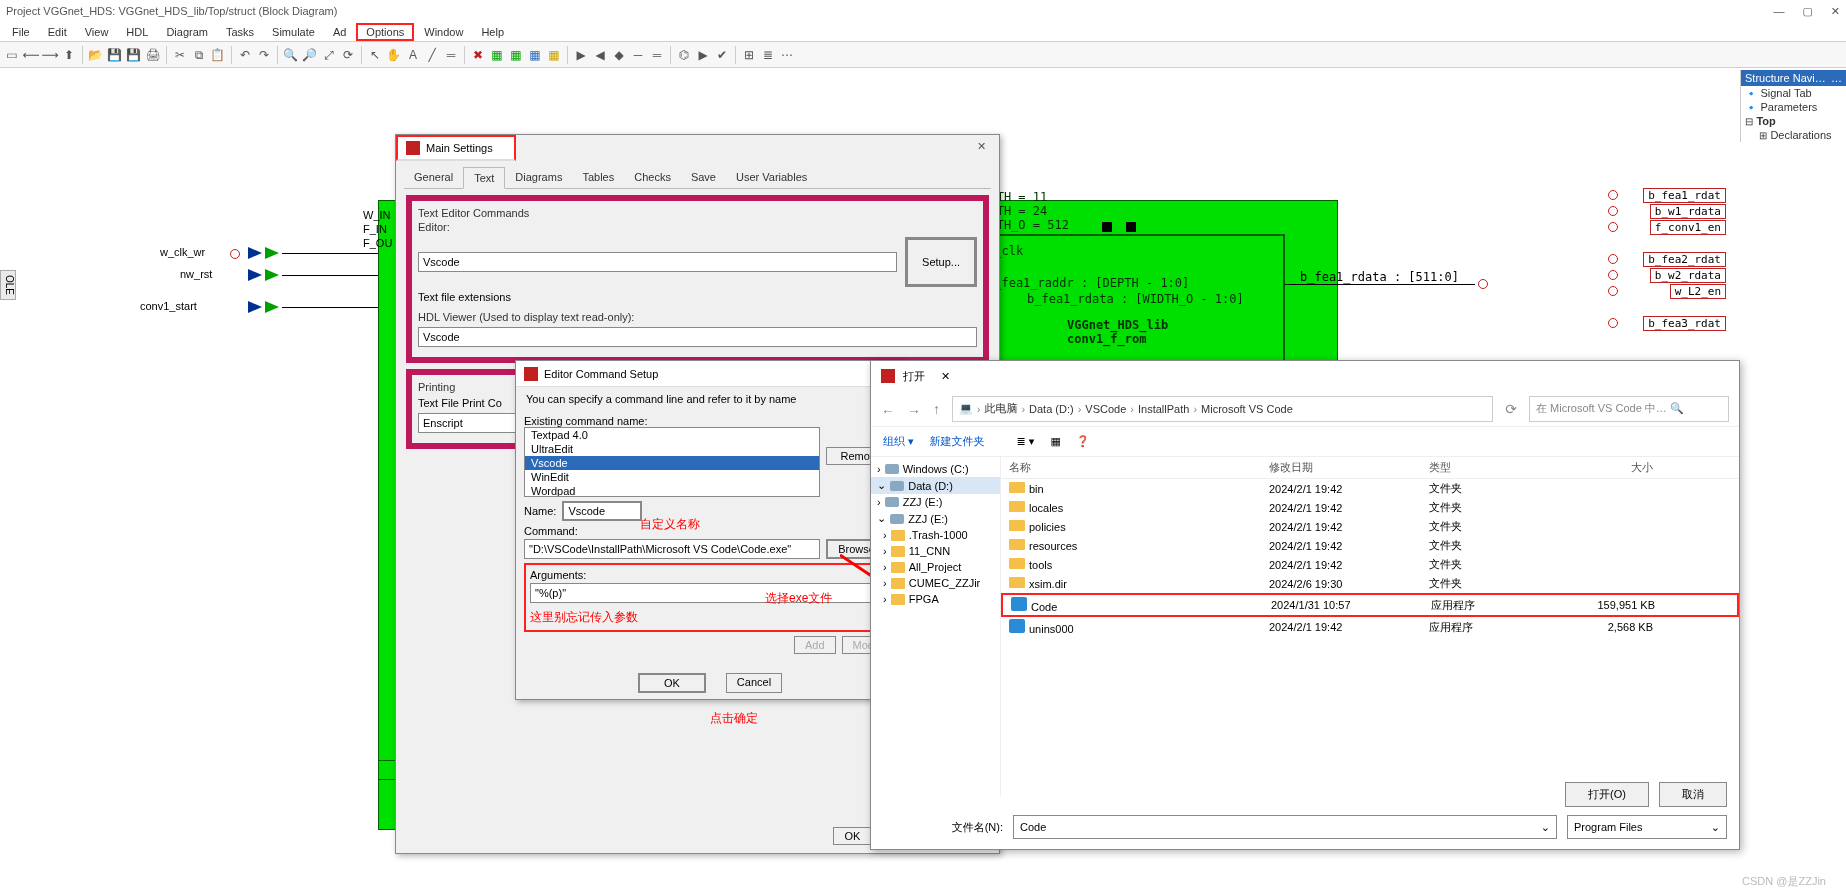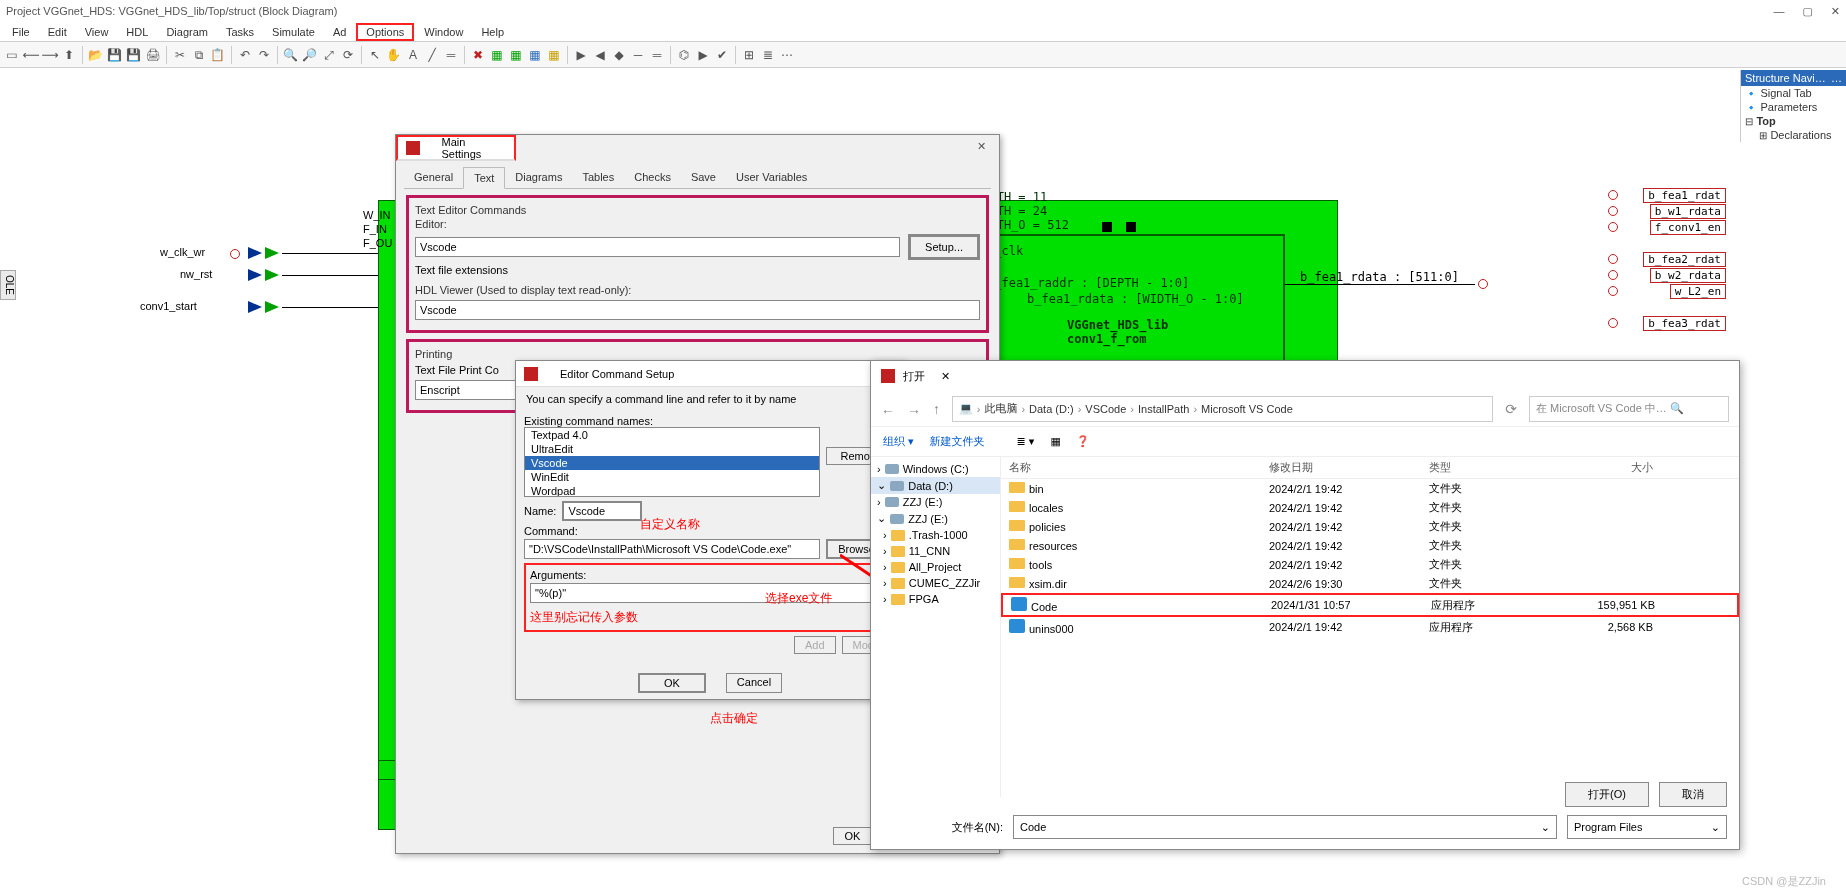--- a/index.html
+++ b/index.html
@@ -23,28 +23,28 @@
 .port-arrow{position:absolute;width:0;height:0;border-top:6px solid transparent;border-bottom:6px solid transparent;border-left:14px solid #003090}
 .port-open{position:absolute;width:10px;height:10px;border:1.5px solid #c02020;border-radius:50%;background:#fff}
 .wire{position:absolute;height:1px;background:#000}
 .paramtxt{position:absolute;color:#003000;font-family:Consolas,monospace;font-size:12px}
 .rightpanel{position:absolute;right:0;top:70px;width:106px;background:#fff;border-left:1px solid #ccc}
 .rp-title{background:#2a6ab8;color:#fff;padding:2px 4px;font-size:11px;display:flex;justify-content:space-between}
 .rp-item{padding:1px 4px;font-size:10px;color:#333;display:flex;align-items:center;gap:3px}
 .outport-box{position:absolute;right:120px;border:1.5px solid #c02020;padding:0 4px;font-family:Consolas,monospace;font-size:11px;background:#fff}
 
 .dlg{position:absolute;background:#f0f0f0;border:1px solid #888;box-shadow:2px 2px 6px rgba(0,0,0,.3)}
-.dlg-title{height:26px;display:flex;align-items:center;padding:0 8px;gap:22px;background:#fff;border-bottom:1px solid #ddd}
+.dlg-title{height:26px;display:flex;align-items:center;padding:0 8px;gap:6px;background:#fff;border-bottom:1px solid #ddd}
 .dlg-title .spacer{flex:1}
 .dlg-close{width:14px;color:#555}
 .dlg1{left:395px;top:134px;width:605px;height:720px}
 .tabs{display:flex;border-bottom:1px solid #bbb;margin:6px 8px 0}
 .tabs span{padding:4px 10px;color:#333}
 .tabs .active{border:1px solid #bbb;border-bottom:1px solid #f0f0f0;background:#f0f0f0;margin-bottom:-1px}
-.grp{margin:6px 10px;border:3px solid #be185d;padding:6px}
+.grp{margin:6px 10px;border:6px solid #be185d;padding:6px}
 .grp .lbl{color:#333;margin-bottom:2px}
 .txin{background:#fff;border:1px solid #888;padding:2px 4px;font-size:11px;height:20px}
 .btn{background:#f0f0f0;border:1px solid #888;padding:2px 10px;text-align:center;font-size:11px}
 .row{display:flex;align-items:center;gap:8px;margin:4px 0}
 .dlg1-bottom{position:absolute;bottom:8px;right:12px;display:flex;gap:12px}
 
 .dlg2{left:515px;top:360px;width:390px;height:340px;background:#f0f0f0}
 .listbox{background:#fff;border:1px solid #888;height:70px;overflow:hidden}
 .listbox div{padding:0 6px;line-height:14px}
 .listbox .sel{background:#2a6ab8;color:#fff}
@@ -242,21 +242,21 @@
     <span>Tables</span>
     <span>Checks</span>
     <span>Save</span>
     <span>User Variables</span>
   </div>
   <div class="grp">
     <div class="lbl">Text Editor Commands</div>
     <div class="lbl">Editor:</div>
     <div class="row">
       <input class="txin" style="flex: 1 1 0%;" value="Vscode">
-      <span class="btn red-box" style="border-width:3px;padding:4px 14px">Setup...</span>
+      <span class="btn red-box" style="border-width:3px;padding:16px 14px">Setup...</span>
     </div>
     <div class="row">
       <div style="width:100px">Text file extensions</div>
     </div>
     <div class="lbl" style="margin-top:8px">HDL Viewer (Used to display text read-only):</div>
     <div class="row">
       <input class="txin" style="flex: 1 1 0%;" value="Vscode">
     </div>
   </div>
   <div class="grp">
@@ -278,21 +278,21 @@
 <div class="dlg dlg2">
   <div class="dlg-title">
     <span style="width:14px;height:14px;background:#c02020;display:inline-block"></span>
     <span>Editor Command Setup</span>
     <span class="spacer"></span>
     <span class="dlg-close">✕</span>
   </div>
   <div style="padding:6px 10px">You can specify a command line and refer to it by name</div>
   <div class="row2">
     <div style="flex:1">
-      <div>Existing command names:</div>
+      <div>Existing command name:</div>
       <div class="listbox">
         <div>Textpad 4.0</div>
         <div>UltraEdit</div>
         <div class="sel">Vscode</div>
         <div>WinEdit</div>
         <div>Wordpad</div>
       </div>
     </div>
     <div class="r-btns">
       <span class="btn">Remove</span>

